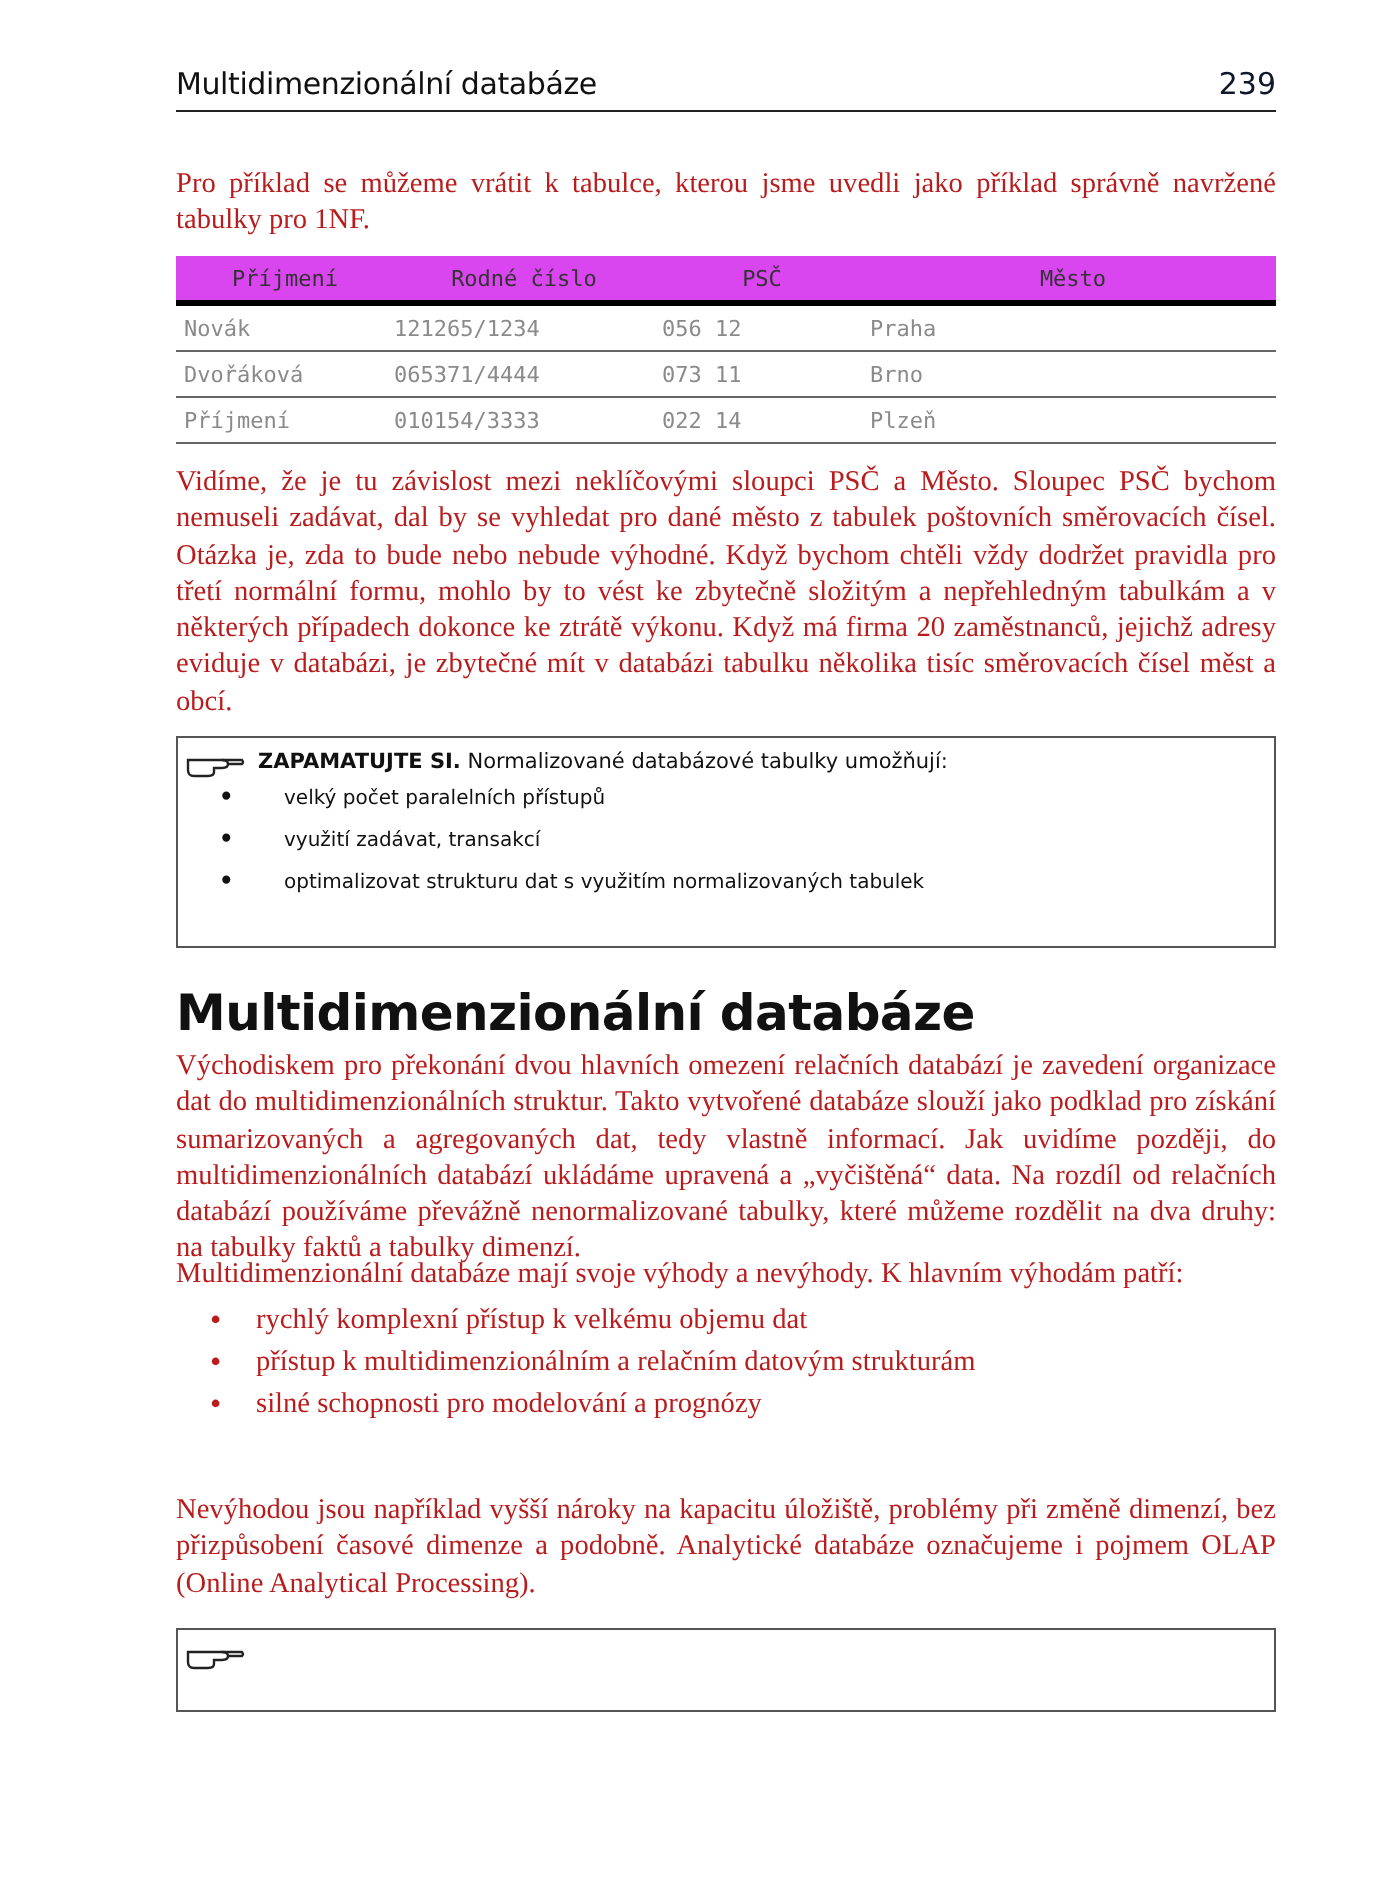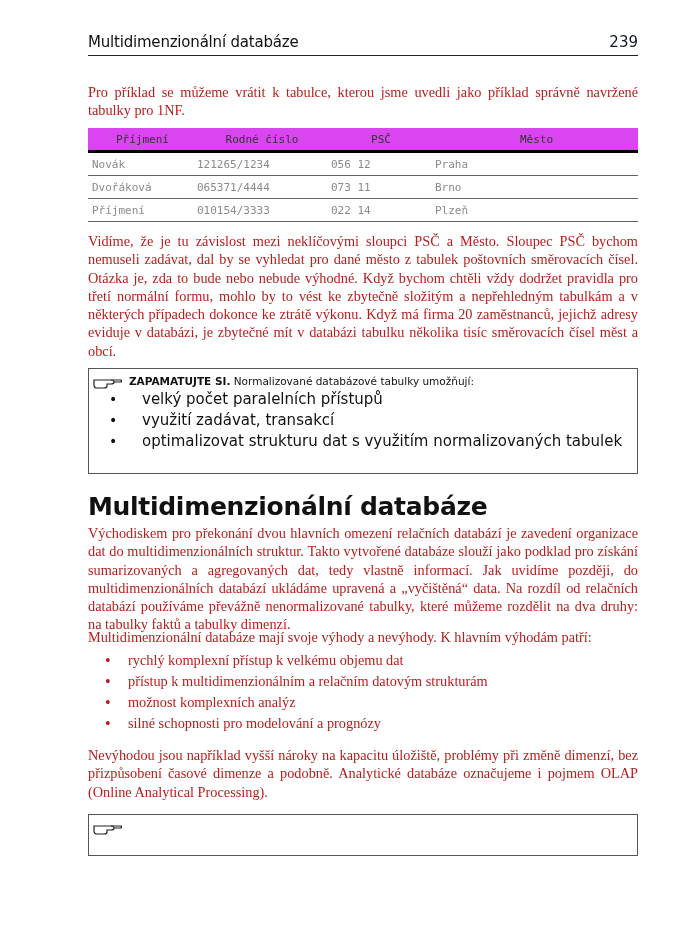--- a/index.html
+++ b/index.html
@@ -16,21 +16,21 @@
   .table { position: absolute; left: 0; top: 128px; width: 550px; border-collapse: collapse; font-family: "DejaVu Sans Mono", "Liberation Mono", monospace; font-size: 11px; }
   .table th { background: #d946ef; color: #333; font-weight: normal; text-align: center; height: 22px; padding: 0 0 0 4px; border-bottom: 3px solid #000000; }
   .table td { color: #8a8a8a; height: 22px; padding: 0 0 0 4px; border-bottom: 1px solid #666; }
   .c1 { width: 101px; } .c2 { width: 130px; } .c3 { width: 100px; }
 
   .note { position: absolute; left: 0; width: 548px; border: 1px solid #555; }
   .note-head { font-family: "DejaVu Sans", sans-serif; font-size: 10.5px; color: #111; line-height: 15px; }
   .note-head b { font-weight: bold; }
   .pointer-icon { position: absolute; left: 4px; width: 30px; height: 14px; }
   .note ul { margin: 0; padding: 0; list-style: none; }
-  .note li { position: relative; font-family: "DejaVu Sans", sans-serif; font-size: 15px; color: #111; height: 21px; line-height: 21px; padding-left: 53px; }
+  .note li { position: relative; font-family: "DejaVu Sans", sans-serif; font-size: 10px; color: #111; height: 21px; line-height: 21px; padding-left: 53px; }
   .note li::before { content: "•"; position: absolute; left: 20px; top: 0; font-size: 14px; }
 
   .h1 { position: absolute; left: 0; top: 492px; font-family: "DejaVu Sans", sans-serif; font-weight: bold; font-size: 25px; color: #111; letter-spacing: -0.3px; margin: 0; }
 
   .blist { position: absolute; left: 0; width: 550px; margin: 0; padding: 0; list-style: none; }
   .blist li { position: relative; padding-left: 40px; height: 21px; line-height: 21px; }
   .blist li::before { content: "•"; position: absolute; left: 17px; top: 0; font-size: 16px; }
 </style>
 </head>
 <body>
@@ -94,21 +94,20 @@
 
   <h1 class="h1">Multidimenzionální databáze</h1>
 
   <p class="p serif" style="top:524px;">Východiskem pro překonání dvou hlavních omezení relačních databází je zavedení organizace dat do multidimenzionálních struktur. Takto vytvořené databáze slouží jako podklad pro získání sumarizovaných a agregovaných dat, tedy vlastně informací. Jak uvidíme později, do multidimenzionálních databází ukládáme upravená a „vyčištěná“ data. Na rozdíl od relačních databází používáme převážně nenormalizované tabulky, které můžeme rozdělit na dva druhy: na tabulky faktů a tabulky dimenzí.</p>
 
   <p class="p serif" style="top:628px;">Multidimenzionální databáze mají svoje výhody a nevýhody. K hlavním výhodám patří:</p>
 
   <ul class="blist serif" style="top:650px;">
     <li>rychlý komplexní přístup k velkému objemu dat</li>
     <li>přístup k multidimenzionálním a relačním datovým strukturám</li>
-    <li>možnost komplexních analýz</li>
     <li>silné schopnosti pro modelování a prognózy</li>
   </ul>
 
   <p class="p serif" style="top:746px;">Nevýhodou jsou například vyšší nároky na kapacitu úložiště, problémy při změně dimenzí, bez přizpůsobení časové dimenze a podobně. Analytické databáze označujeme i pojmem OLAP (Online Analytical Processing).</p>
 
   <div class="note" style="top:814px; height:40px;">
     <svg class="pointer-icon" style="top:6px;" viewBox="0 0 30 14">
       <path d="M1 5 L18 5 Q21 5 21 7 Q21 9 18 9 L14 9 L14 11 Q14 13 11 13 L4 13 Q1 13 1 10 Z" fill="none" stroke="#222" stroke-width="1.2"></path>
       <path d="M18 5 L28 5 Q29 6 28 7 L21 7" fill="none" stroke="#222" stroke-width="1.2"></path>
     </svg>

